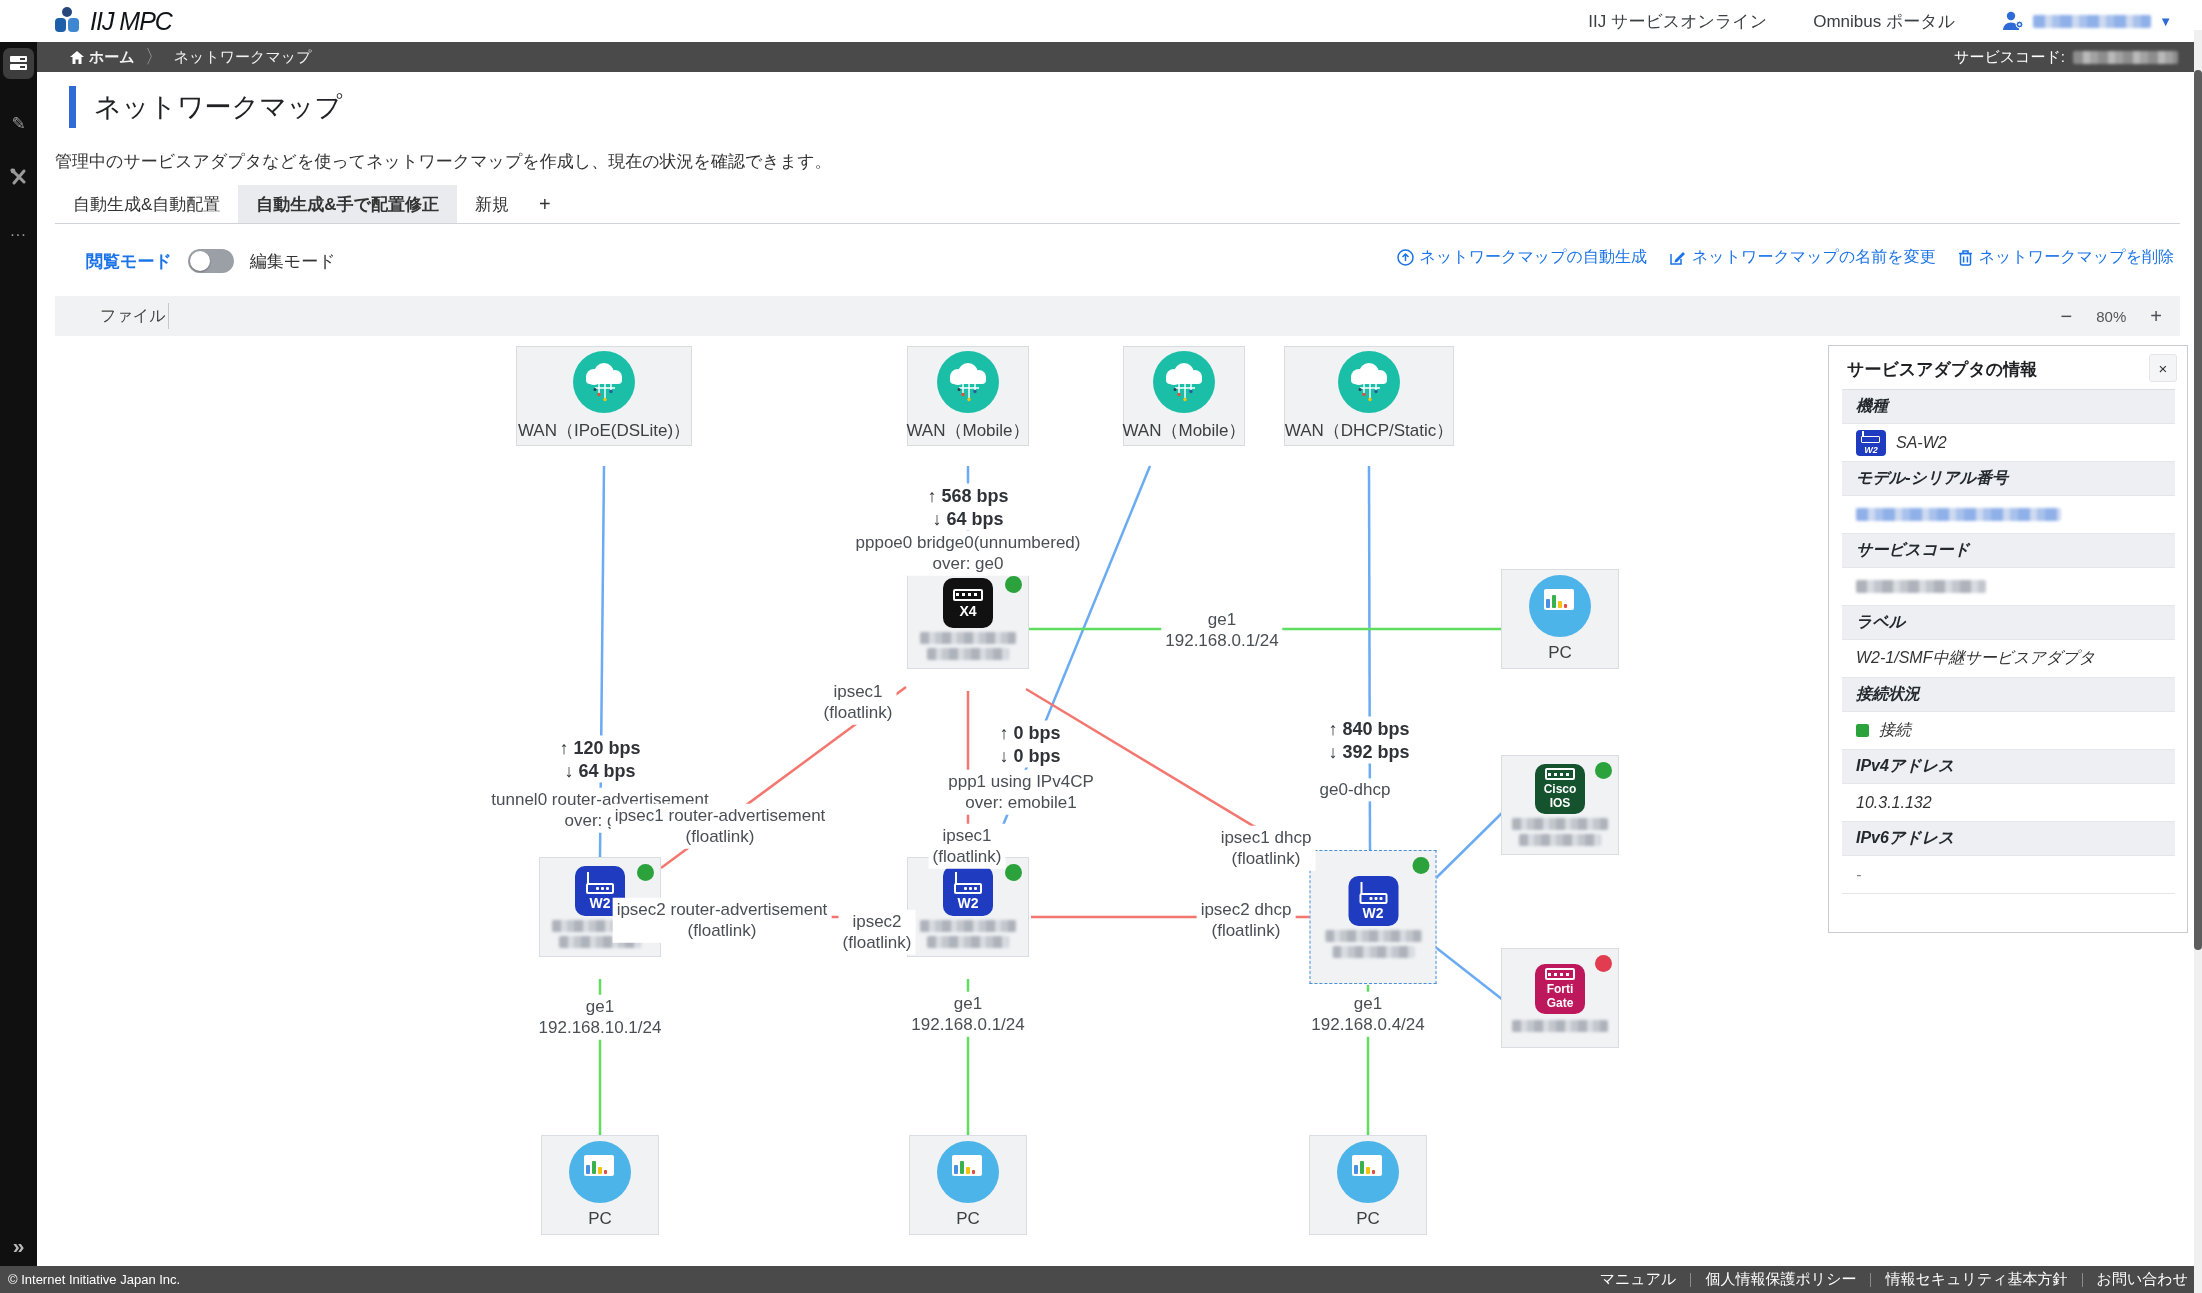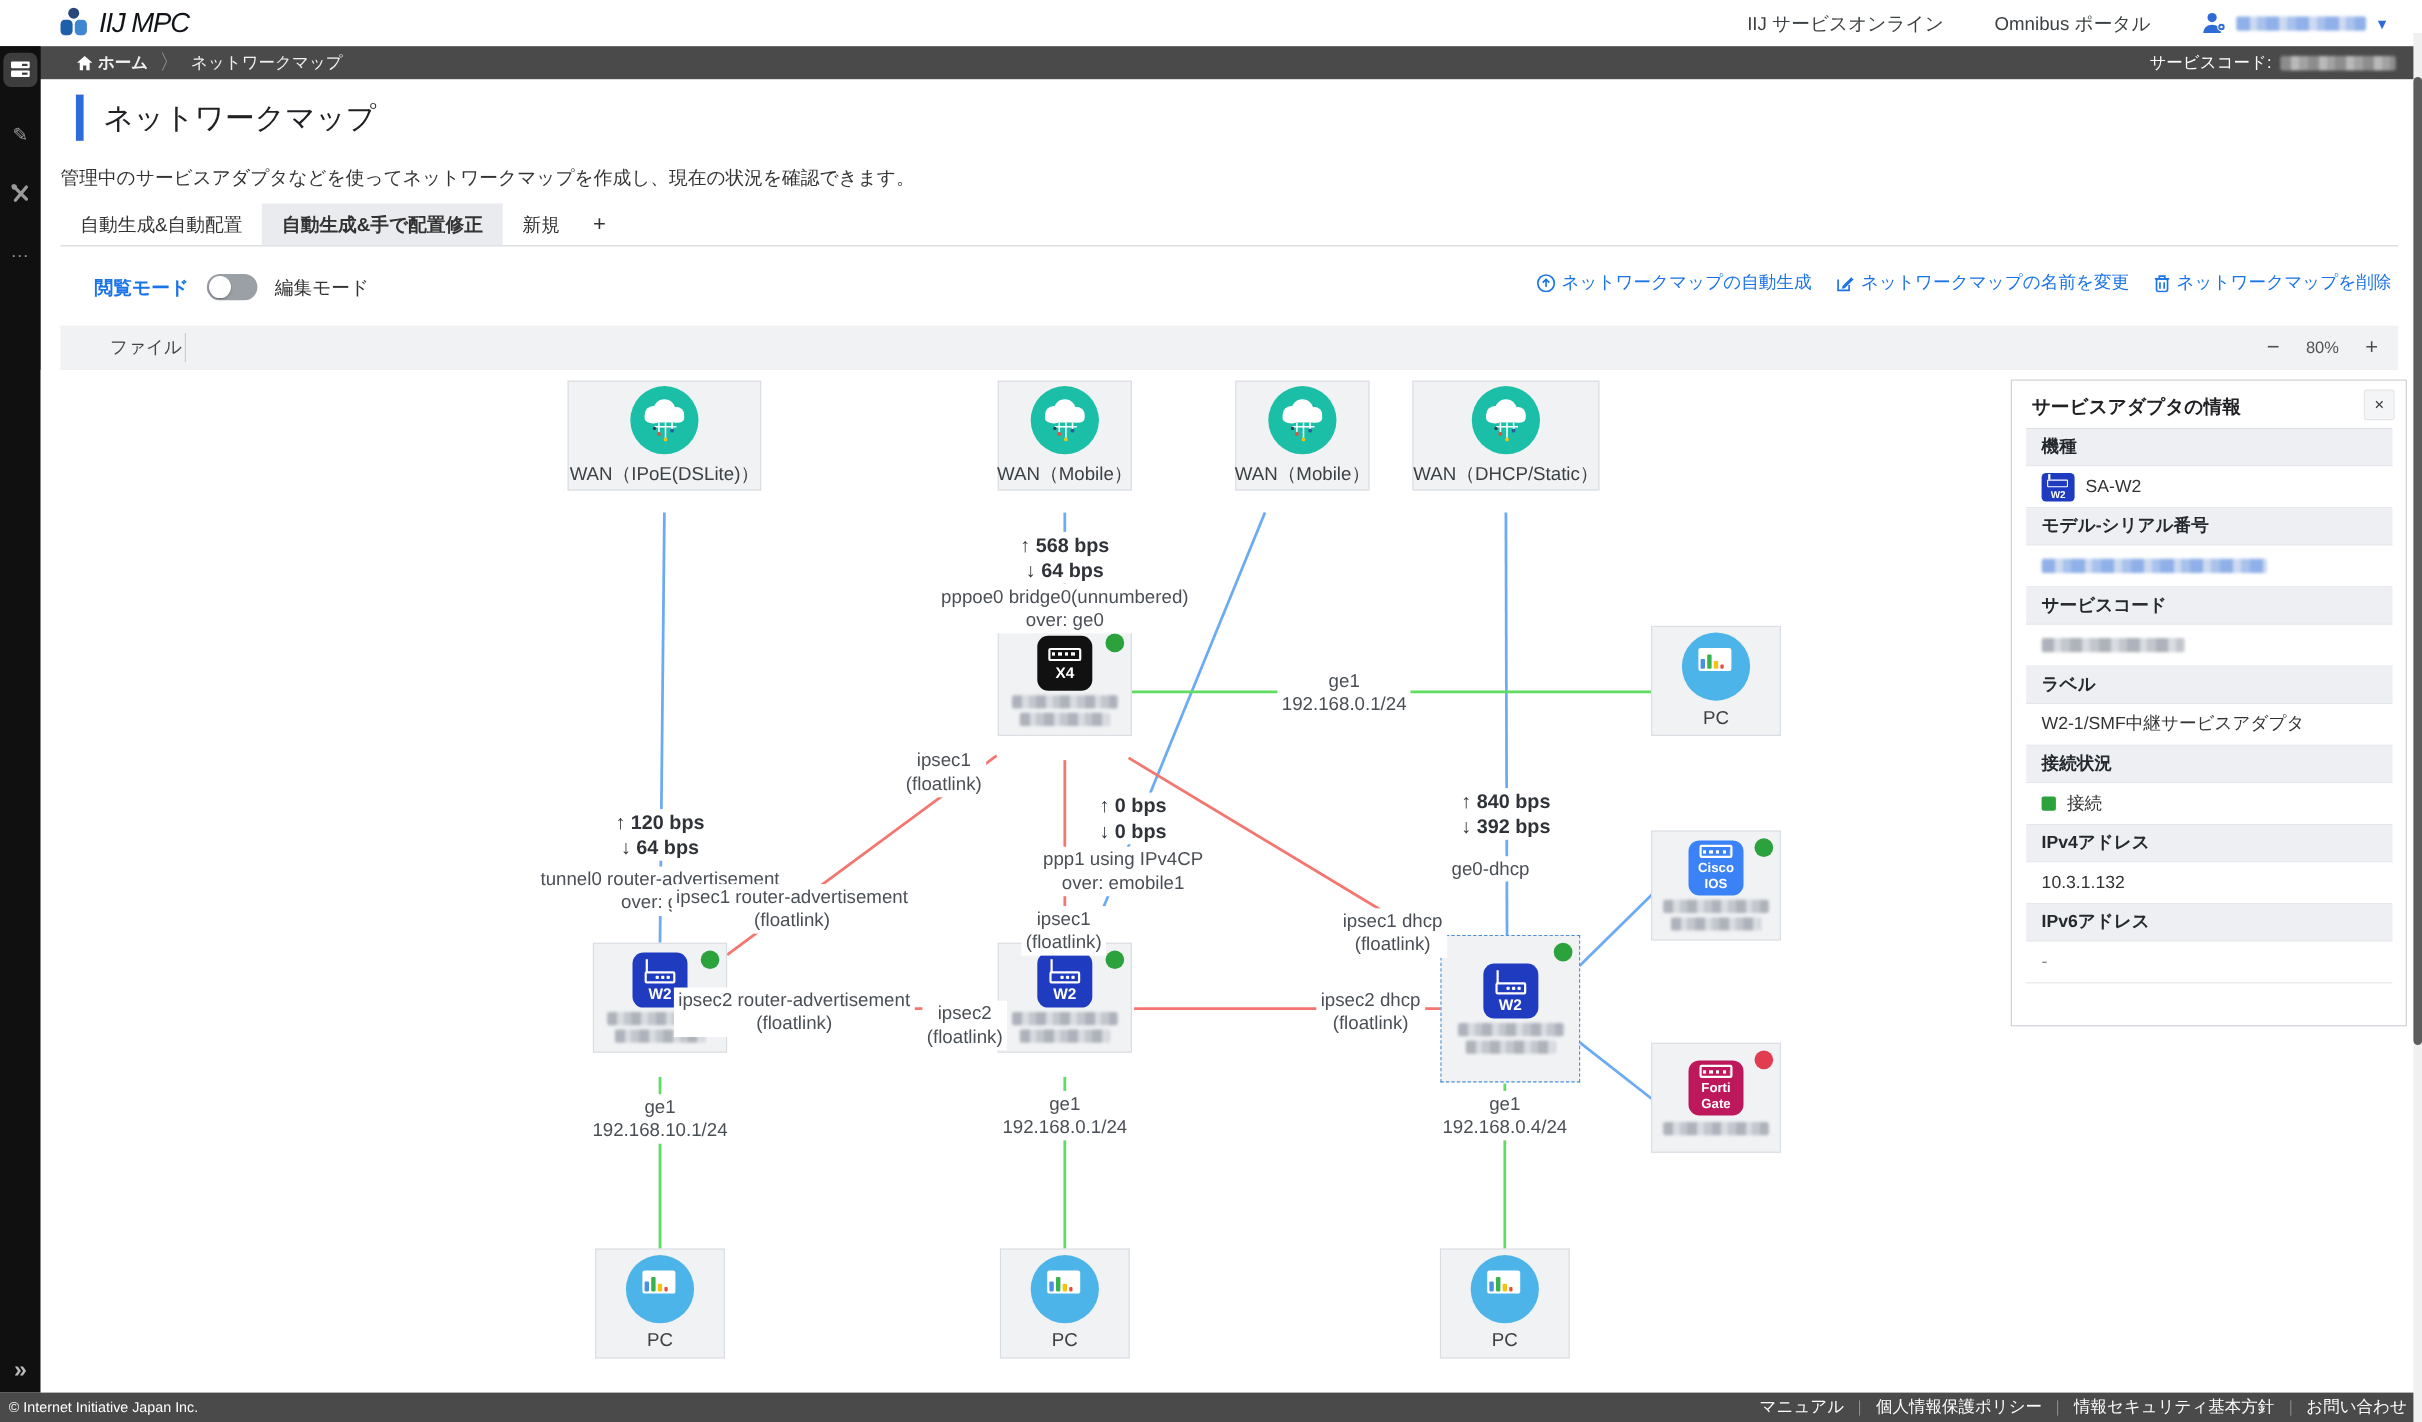--- a/index.html
+++ b/index.html
@@ -90,21 +90,21 @@
     background:repeating-linear-gradient(90deg,#aeb2ba 0 9px,#d8dbe0 9px 15px,#c3c7cd 15px 22px);}
 
   
   .cicon{width:62px;height:62px;border-radius:50%;position:relative;flex:none;}
   .wan-c{background:#1bbfa7;}
   .pc-c{background:#4db4ea;}
   
   .tile{width:50px;height:50px;border-radius:10px;display:flex;flex-direction:column;align-items:center;justify-content:center;flex:none;color:#fff;}
   .tile-x4{background:#111;}
   .tile-w2{background:#1f3bc0;}
-  .tile-cisco{background:#3b82f6;}
+  .tile-cisco{background:#14532d;}
   .tile-forti{background:#be185d;}
   .tile .glyph{width:30px;height:12px;border:2px solid #fff;border-radius:2px;box-sizing:border-box;margin-bottom:3px;
     background:repeating-linear-gradient(90deg,#fff 0 3px,transparent 3px 6px) center/24px 3px no-repeat;}
   .tile .t1{font-size:14px;font-weight:bold;line-height:1;}
   .tile .t2{font-size:12px;font-weight:bold;line-height:1.1;text-align:center;}
   .w2glyph{position:relative;width:32px;height:22px;margin-bottom:2px;}
   .w2glyph .bar{position:absolute;left:2px;bottom:0;width:28px;height:11px;border:2px solid #fff;border-radius:2px;box-sizing:border-box;display:flex;align-items:center;justify-content:flex-end;gap:2px;padding-right:3px;}
   .w2glyph .bar i{width:3px;height:3px;background:#fff;border-radius:1px;}
   .w2glyph .ant{position:absolute;left:3px;top:0;width:2px;height:12px;background:#fff;}
   
@@ -125,21 +125,21 @@
   .elabel{position:absolute;transform:translate(-50%,-50%);background:#fff;padding:1px 4px;text-align:center;
     font-size:17px;color:#4a4f55;line-height:1.25;white-space:nowrap;}
   .elabel span{display:block;}
   .elabel.bold{font-weight:bold;color:#2f3338;font-size:18px;}
 
   
   .panel{position:absolute;left:1828px;top:345px;width:360px;height:588px;background:#fff;border:1px solid #c9cdd2;box-sizing:border-box;}
   .panel-title{position:absolute;left:18px;top:12px;font-size:17px;color:#202124;font-weight:bold;}
   .panel-close{position:absolute;right:10px;top:8px;width:26px;height:26px;background:#f4f5f6;border:1px solid #e3e5e8;border-radius:3px;
     display:flex;align-items:center;justify-content:center;font-size:15px;color:#333;cursor:pointer;}
-  .ptable{position:absolute;left:13px;top:43px;width:333px;border-top:1px solid #dcdfe3;}
+  .ptable{position:absolute;left:13px;top:43px;width:333px;border-top:1px solid #dcdfe3;font-style:italic;}
   .prow{box-sizing:border-box;border-bottom:1px solid #e3e6ea;display:flex;align-items:center;padding:0 14px;}
   .prow.hdr{background:#edeff3;height:34px;font-weight:bold;color:#24292e;font-size:16px;}
   .prow.val{background:#fff;height:38px;color:#333;font-size:16px;gap:10px;}
   .sawico{width:30px;height:26px;background:#1f3bc0;border-radius:4px;position:relative;flex:none;}
   .sawico .b{position:absolute;left:5px;top:6px;width:19px;height:7px;border:1.5px solid #fff;border-radius:1px;box-sizing:border-box;}
   .sawico .a{position:absolute;left:6px;top:1px;width:1.5px;height:5px;background:#fff;}
   .sawico .t{position:absolute;left:0;bottom:1px;width:30px;text-align:center;color:#fff;font-size:9px;font-weight:bold;}
   .greensq{width:13px;height:13px;background:#2ba23c;border-radius:2px;flex:none;}
 
   

